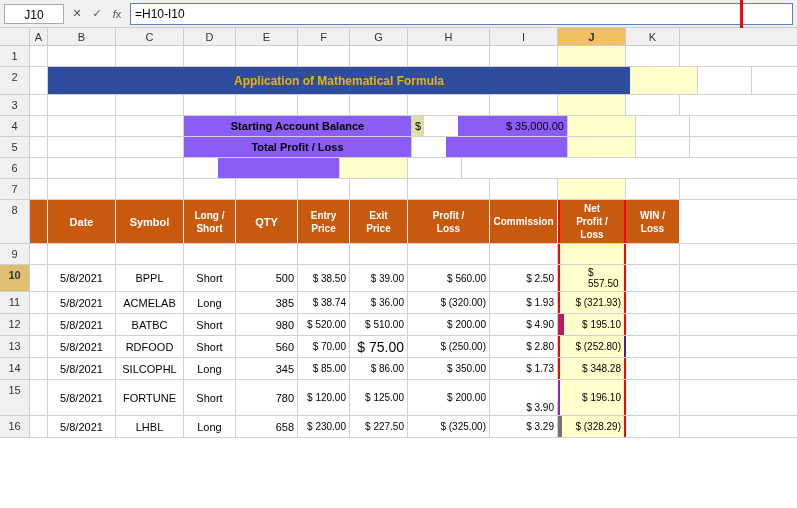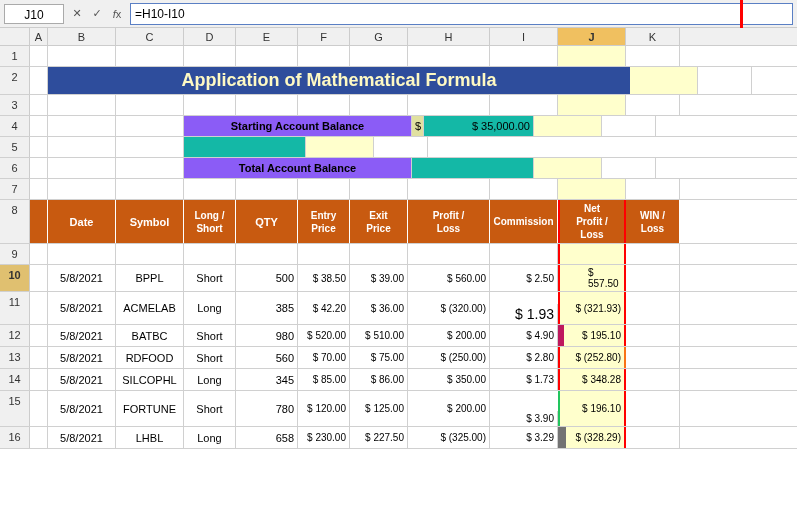--- a/index.html
+++ b/index.html
@@ -115,44 +115,45 @@
     .c-i { width: 68px; min-width: 68px; }
     .c-j { width: 68px; min-width: 68px; }
     .c-k { width: 54px; min-width: 54px; }
 
     
     .merged-title {
       display: flex;
       align-items: center;
       justify-content: center;
       background: #2e4d9c;
-      color: #fef9c3;
+      color: #eab308;
       font-weight: bold;
-      font-size: 18px;
+      font-size: 12px;
     }
 
     
     .header-cell {
       background: #c85a10;
       color: white;
       font-weight: bold;
       text-align: center;
       justify-content: center;
       border-right: 1px solid #fff;
       flex-direction: column;
     }
 
     
     .info-label {
       background: #8b5cf6;
       font-weight: bold;
       justify-content: center;
     }
     .info-value {
-      background: #14b8a6;
+      background: #8b5cf6;
+      margin-left: 34px;
     }
     .data-center {
       justify-content: center;
     }
     .data-right {
       justify-content: flex-end;
     }
 
     
     .net-profit-cell {
@@ -267,33 +268,33 @@
     </div>
     <div class="cell c-j col-j-highlight"></div>
     <div class="cell c-k"></div>
   </div>
 
   <div class="row" style="min-height:20px;">
     <div class="row-num">5</div>
     <div class="cell c-a"></div>
     <div class="cell c-b"></div>
     <div class="cell c-c"></div>
+    <div class="cell info-label" style="width:228px; min-width:228px; font-size:11px;">
+      <span>Total Profit / Loss</span>
+    </div>
     <div class="cell info-value" style="width:122px; min-width:122px;"></div>
     <div class="cell c-j col-j-highlight"></div>
     <div class="cell c-k"></div>
   </div>
 
   <div class="row" style="min-height:20px;">
     <div class="row-num">6</div>
     <div class="cell c-a"></div>
     <div class="cell c-b"></div>
     <div class="cell c-c"></div>
-    <div class="cell info-label" style="width:228px; min-width:228px; font-size:11px;">
-      <span>Total Account Balance</span>
-    </div>
     <div class="cell info-value" style="width:122px; min-width:122px;"></div>
     <div class="cell c-j col-j-highlight"></div>
     <div class="cell c-k"></div>
   </div>
 
   <div class="row empty-row">
     <div class="row-num">7</div>
     <div class="cell c-a"></div>
     <div class="cell c-b"></div>
     <div class="cell c-c"></div>
@@ -386,29 +387,29 @@
     <div class="cell c-c data-center">
         <span>ACMELAB</span>
       </div>
     <div class="cell c-d data-center">
         <span>Long</span>
       </div>
     <div class="cell c-e data-right">
         <span>385</span>
       </div>
     <div class="cell c-f data-right" style="font-size:10px;">
-        <span>$   42.20</span>
+        <span>$   38.74</span>
       </div>
     <div class="cell c-g data-right" style="font-size:10px;">
         <span>$   36.00</span>
       </div>
     <div class="cell c-h data-right" style="font-size:10px;">
         <span>$  (320.00)</span>
       </div>
-    <div class="cell c-i data-right" style="font-size:14px;margin-top:12px;">
+    <div class="cell c-i data-right" style="font-size:10px;">
         <span>$      1.93</span>
       </div>
     <div class="cell c-j net-profit-cell" style="border-left:2px solid #ff0000; border-right:2px solid #ff0000; font-size:10px;">
         <span>$  (321.93)</span>
       </div>
     <div class="cell c-k"></div>
   </div>
 
   <div class="row" style="min-height:22px;">
     <div class="row-num">12</div>
@@ -454,30 +455,30 @@
       </div>
     <div class="cell c-d data-center">
         <span>Short</span>
       </div>
     <div class="cell c-e data-right">
         <span>560</span>
       </div>
     <div class="cell c-f data-right" style="font-size:10px;">
         <span>$   70.00</span>
       </div>
-    <div class="cell c-g data-right" style="font-size:10px;">
+    <div class="cell c-g data-right" style="font-size:14px;">
         <span>$   75.00</span>
       </div>
     <div class="cell c-h data-right" style="font-size:10px;">
         <span>$  (250.00)</span>
       </div>
     <div class="cell c-i data-right" style="font-size:10px;">
         <span>$      2.80</span>
       </div>
-    <div class="cell c-j net-profit-cell" style="border-left:2px solid #ff0000; border-right:2px solid #f97316; font-size:10px;">
+    <div class="cell c-j net-profit-cell" style="border-left:2px solid #ff0000; border-right:2px solid #4c1d95; font-size:10px;">
         <span>$  (252.80)</span>
       </div>
     <div class="cell c-k"></div>
   </div>
 
   <div class="row" style="min-height:22px;">
     <div class="row-num">14</div>
     <div class="cell c-a"></div>
     <div class="cell c-b data-center">
         <span>5/8/2021</span>
@@ -529,21 +530,21 @@
       </div>
     <div class="cell c-g data-right" style="font-size:10px;">
         <span>$  125.00</span>
       </div>
     <div class="cell c-h data-right" style="font-size:10px;">
         <span>$   200.00</span>
       </div>
     <div class="cell c-i data-right" style="font-size:10px;margin-top:20px;">
         <span>$      3.90</span>
       </div>
-    <div class="cell c-j net-profit-cell" style="border-left:2px solid #22c55e; border-right:2px solid #ff0000; font-size:10px;">
+    <div class="cell c-j net-profit-cell" style="border-left:2px solid #a21caf; border-right:2px solid #ff0000; font-size:10px;">
         <span>$   196.10</span>
       </div>
     <div class="cell c-k"></div>
   </div>
 
   <div class="row" style="min-height:22px;">
     <div class="row-num">16</div>
     <div class="cell c-a"></div>
     <div class="cell c-b data-center">
         <span>5/8/2021</span>
@@ -562,21 +563,21 @@
       </div>
     <div class="cell c-g data-right" style="font-size:10px;">
         <span>$  227.50</span>
       </div>
     <div class="cell c-h data-right" style="font-size:10px;">
         <span>$  (325.00)</span>
       </div>
     <div class="cell c-i data-right" style="font-size:10px;">
         <span>$      3.29</span>
       </div>
-    <div class="cell c-j net-profit-cell" style="border-left:8px solid #737373; border-right:2px solid #ff0000; font-size:10px;text-align:center;">
+    <div class="cell c-j net-profit-cell" style="border-left:4px solid #737373; border-right:2px solid #ff0000; font-size:10px;text-align:center;">
         <span>$  (328.29)</span>
       </div>
     <div class="cell c-k"></div>
   </div>
 
   <div style="position:fixed; top:0; right:54px; width:3px; height:28px; background:red; z-index:100; pointer-events:none;"></div>
 
 </div>
 
 </body></html>

